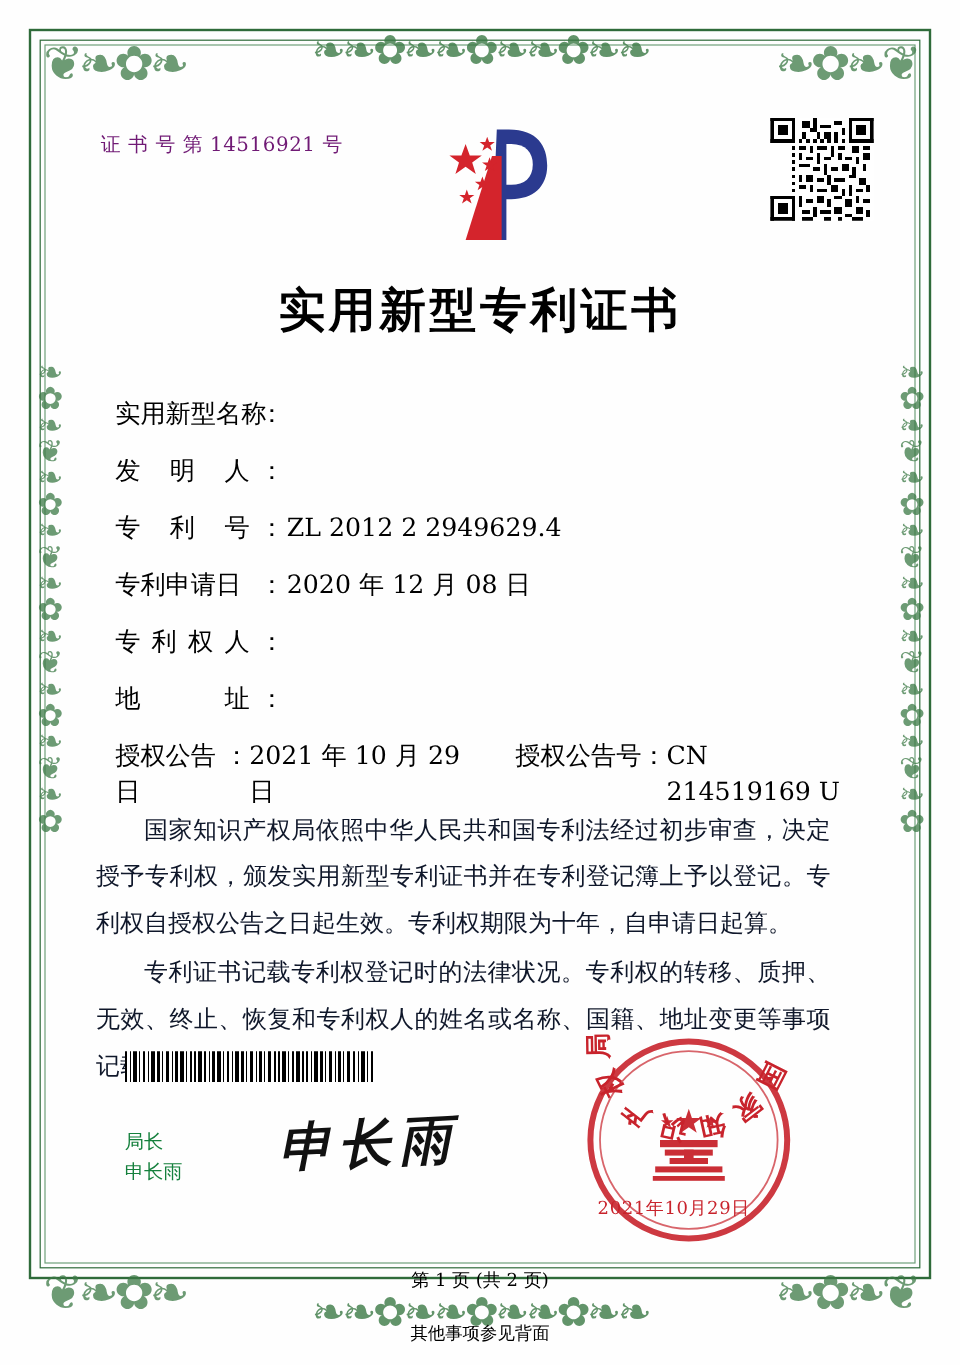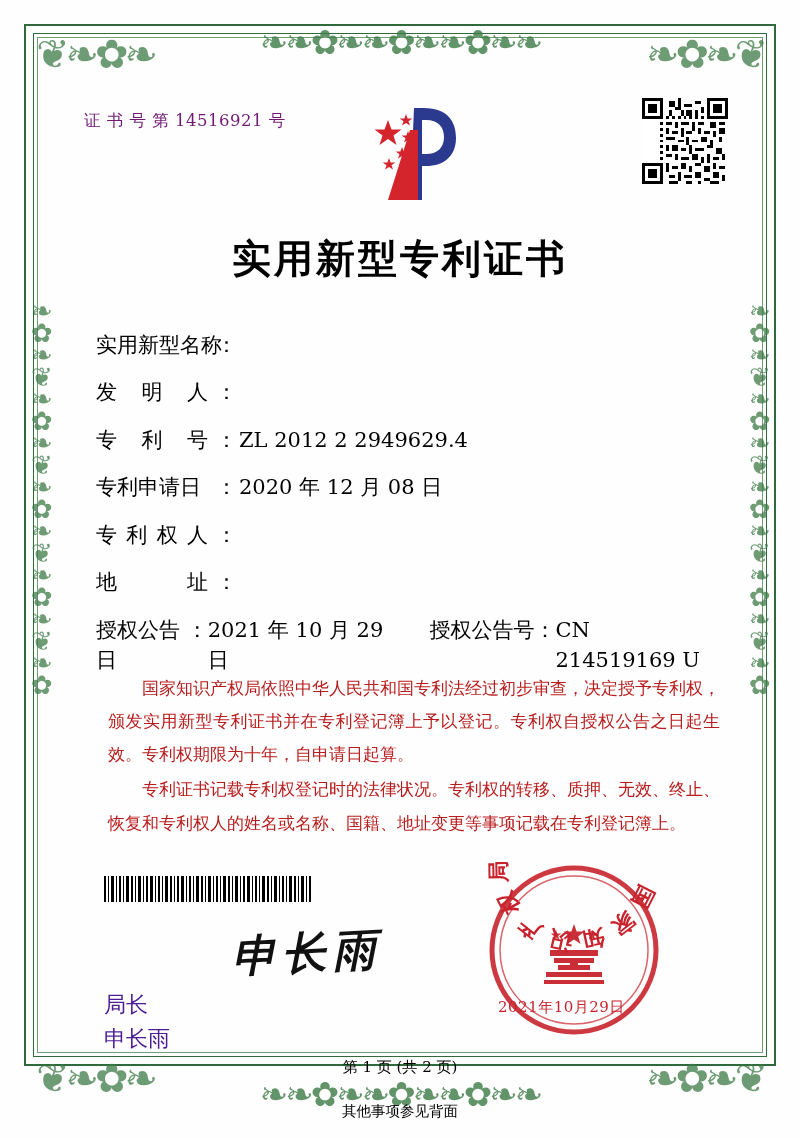--- a/index.html
+++ b/index.html
@@ -175,48 +175,48 @@
     line-height: 1.45;
   }
   .inline-second-label {
     margin-left: 46px;
     white-space: nowrap;
   }
 
   
   .body-text {
     position: absolute;
-    left: 108px; top: 672px;
+    left: 80px; top: 672px;
     width: 612px;
     font-family: "DejaVu Serif", "Liberation Serif", serif;
-    font-size: 17px;
+    font-size: 20px;
     line-height: 1.95;
-    color: #b91c1c;
+    color: #0f172a;
     text-align: justify;
   }
   .body-text p {
     margin: 0 0 2px 0;
     text-indent: 2em;
   }
 
   
   .barcode {
     position: absolute;
     left: 104px; top: 876px;
     width: 210px; height: 26px;
   }
 
   
   .sig-labels {
     position: absolute;
-    left: 104px; top: 988px;
-    font-family: "DejaVu Serif", "Liberation Serif", serif;
-    font-size: 22px;
+    left: 104px; top: 940px;
+    font-family: "DejaVu Serif", "Liberation Serif", serif;
+    font-size: 16px;
     line-height: 1.55;
-    color: #4c1d95;
+    color: #15803d;
   }
   .sig-script {
     position: absolute;
     left: 232px; top: 924px;
     font-family: "DejaVu Serif", "Liberation Serif", serif;
     font-size: 44px;
     font-style: italic;
     font-weight: bold;
     color: #111;
     letter-spacing: 6px;

